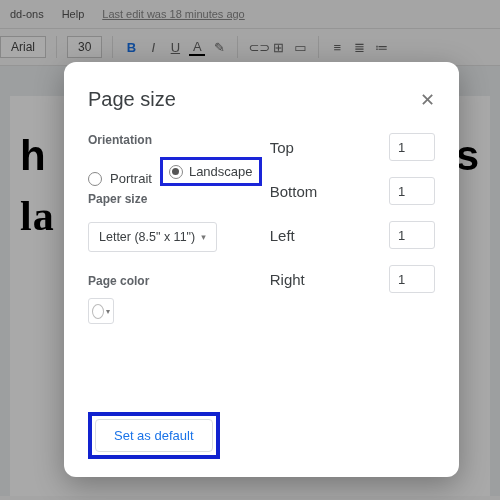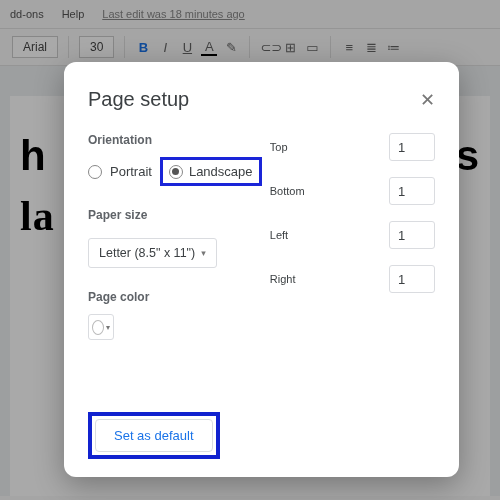--- a/index.html
+++ b/index.html
@@ -3,21 +3,21 @@
 <meta charset="utf-8">
 <style>
   * { box-sizing: border-box; margin: 0; padding: 0; font-family: Arial, sans-serif; }
   html, body { width: 500px; height: 500px; overflow: hidden; }
   body { background: #fff; position: relative; }
 
   
   .backdrop { width: 500px; height: 500px; background: #f8f8f8; position: relative; filter: brightness(0.98); }
   .menubar { display: flex; align-items: center; gap: 18px; padding: 8px 10px; font-size: 11px; color: #555; }
   .menubar .edit-status { color: #888; text-decoration: underline; }
-  .toolbar { display: flex; align-items: center; gap: 6px; padding: 4px 12px; border-top: 1px solid #e0e0e0; border-bottom: 1px solid #e0e0e0; height: 38px; }
+  .toolbar { display: flex; align-items: center; gap: 6px; padding: 4px 0; border-top: 1px solid #e0e0e0; border-bottom: 1px solid #e0e0e0; height: 38px; }
   .tb-box { border: 1px solid #ccc; padding: 3px 10px; font-size: 12px; color: #444; background: #fff; }
   .tb-sep { width: 1px; height: 22px; background: #ddd; margin: 0 4px; }
   .tb-icon { width: 16px; text-align: center; font-size: 13px; color: #666; }
   .tb-bold { font-weight: bold; color: #1a73e8; }
   .doc-area { background: #eceff1; padding: 30px 0 0 0; height: 430px; }
   .page { background: #fff; margin: 0 10px; height: 400px; padding: 36px 10px; }
   .page h1 { font-family: 'Times New Roman', serif; font-size: 42px; font-weight: bold; letter-spacing: 1px; color: #000; }
   .page h1.line2 { margin-top: 12px; }
 
   
@@ -30,33 +30,33 @@
     padding: 26px 24px 18px 24px;
   }
   .dlg-head { display: flex; justify-content: space-between; align-items: center; margin-bottom: 22px; }
   .dlg-title { font-size: 20px; color: #3c4043; }
   .dlg-close { font-size: 18px; color: #777; cursor: pointer; }
   .dlg-body { display: flex; gap: 0; }
   .col-left { flex: 1.1; }
   .col-right { flex: 1; }
   .section-label { font-size: 12px; color: #5f6368; font-weight: 600; margin-bottom: 10px; }
   .section-label .unit { color: #9aa0a6; font-weight: 400; }
-  .orient { display: flex; align-items: center; gap: 8px; margin-bottom: 22px; }
+  .orient { display: flex; align-items: flex-end; gap: 8px; margin-bottom: 6px; }
   .radio { width: 14px; height: 14px; border: 1.5px solid #888; border-radius: 50%; display: inline-flex; align-items: center; justify-content: center; }
   .radio.sel::after { content: ""; width: 7px; height: 7px; border-radius: 50%; background: #555; }
   .orient-label { font-size: 13px; color: #3c4043; }
   .landscape-wrap { display: inline-flex; align-items: center; gap: 6px; border: 3px solid #1a25d8; padding: 4px 6px; }
   .paper-select { margin-top: 6px; border: 1px solid #dadce0; padding: 7px 10px; font-size: 12.5px; color: #3c4043; display: inline-flex; align-items: center; gap: 6px; border-radius: 3px; }
   .paper-select .caret { font-size: 9px; color: #777; }
   .paper-section { margin-bottom: 22px; }
   .color-swatch { width: 26px; height: 26px; border: 1px solid #dadce0; border-radius: 3px; display: inline-flex; align-items: center; justify-content: center; gap: 2px; padding: 3px; }
   .color-swatch .circle { width: 15px; height: 15px; border: 1px solid #bbb; border-radius: 50%; background: #fff; }
   .color-swatch .caret { font-size: 8px; color: #777; }
   .margin-row { display: flex; align-items: center; justify-content: space-between; margin-bottom: 16px; }
-  .margin-label { font-size: 11px; color: #3c4043; }
+  .margin-label { font-size: 15px; color: #3c4043; }
   .margin-input { width: 46px; height: 28px; border: 1px solid #dadce0; border-radius: 3px; text-align: left; padding: 0 8px; font-size: 13px; color: #3c4043; }
   .dlg-foot { position: absolute; left: 24px; right: 24px; bottom: 18px; display: flex; align-items: center; justify-content: space-between; }
   .btn { font-size: 13px; padding: 8px 18px; border-radius: 4px; cursor: pointer; border: 1px solid transparent; }
   .btn-default { color: #1a73e8; border: 1px solid #dadce0; background: #fff; }
   .btn-cancel { color: #1a73e8; background: #fff; }
   .btn-ok { background: #1a73e8; color: #fff; font-weight: 600; padding: 8px 22px; }
   .hl-box { border: 4px solid #1122cf; padding: 3px; display: inline-flex; }
   .foot-right { display: flex; align-items: center; gap: 18px; }
 </style>
 </head>
@@ -95,21 +95,21 @@
       </h1>
       <h1 class="line2">la</h1>
     </div>
   </div>
 </div>
 
 <div class="dim"></div>
 
 <div class="dialog">
   <div class="dlg-head">
-    <div class="dlg-title">Page setup</div>
+    <div class="dlg-title">Page size</div>
     <div class="dlg-close">✕</div>
   </div>
   <div class="dlg-body">
     <div class="col-left">
       <div class="section-label">Orientation</div>
       <div class="orient">
         <span class="radio"></span>
         <span class="orient-label">Portrait</span>
         <span class="landscape-wrap">
           <span class="radio sel"></span>

